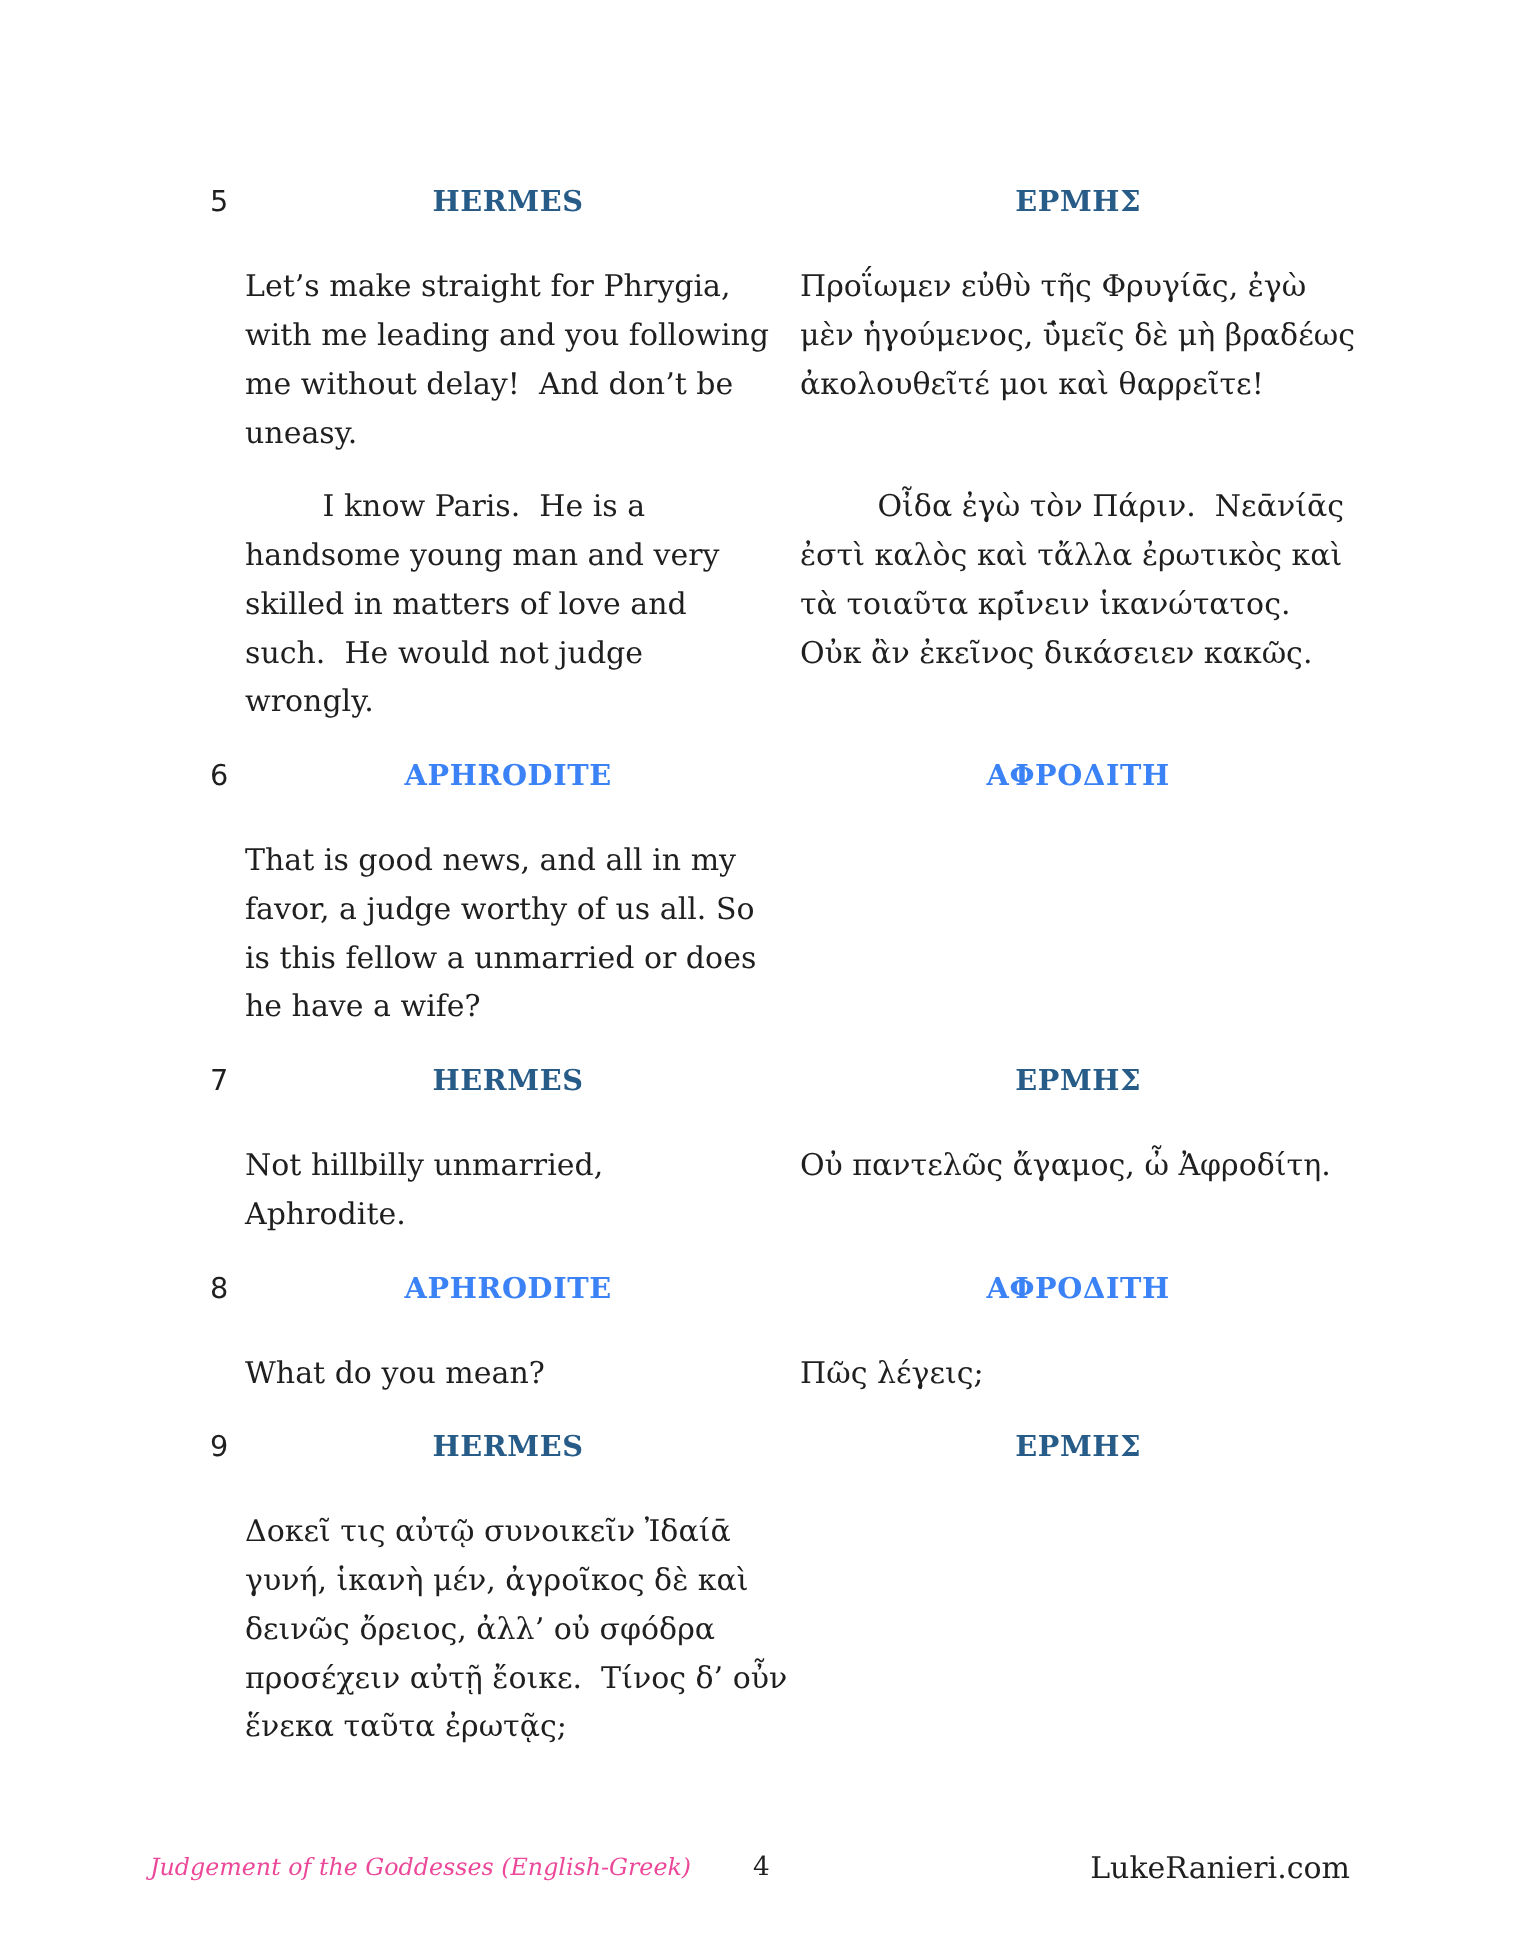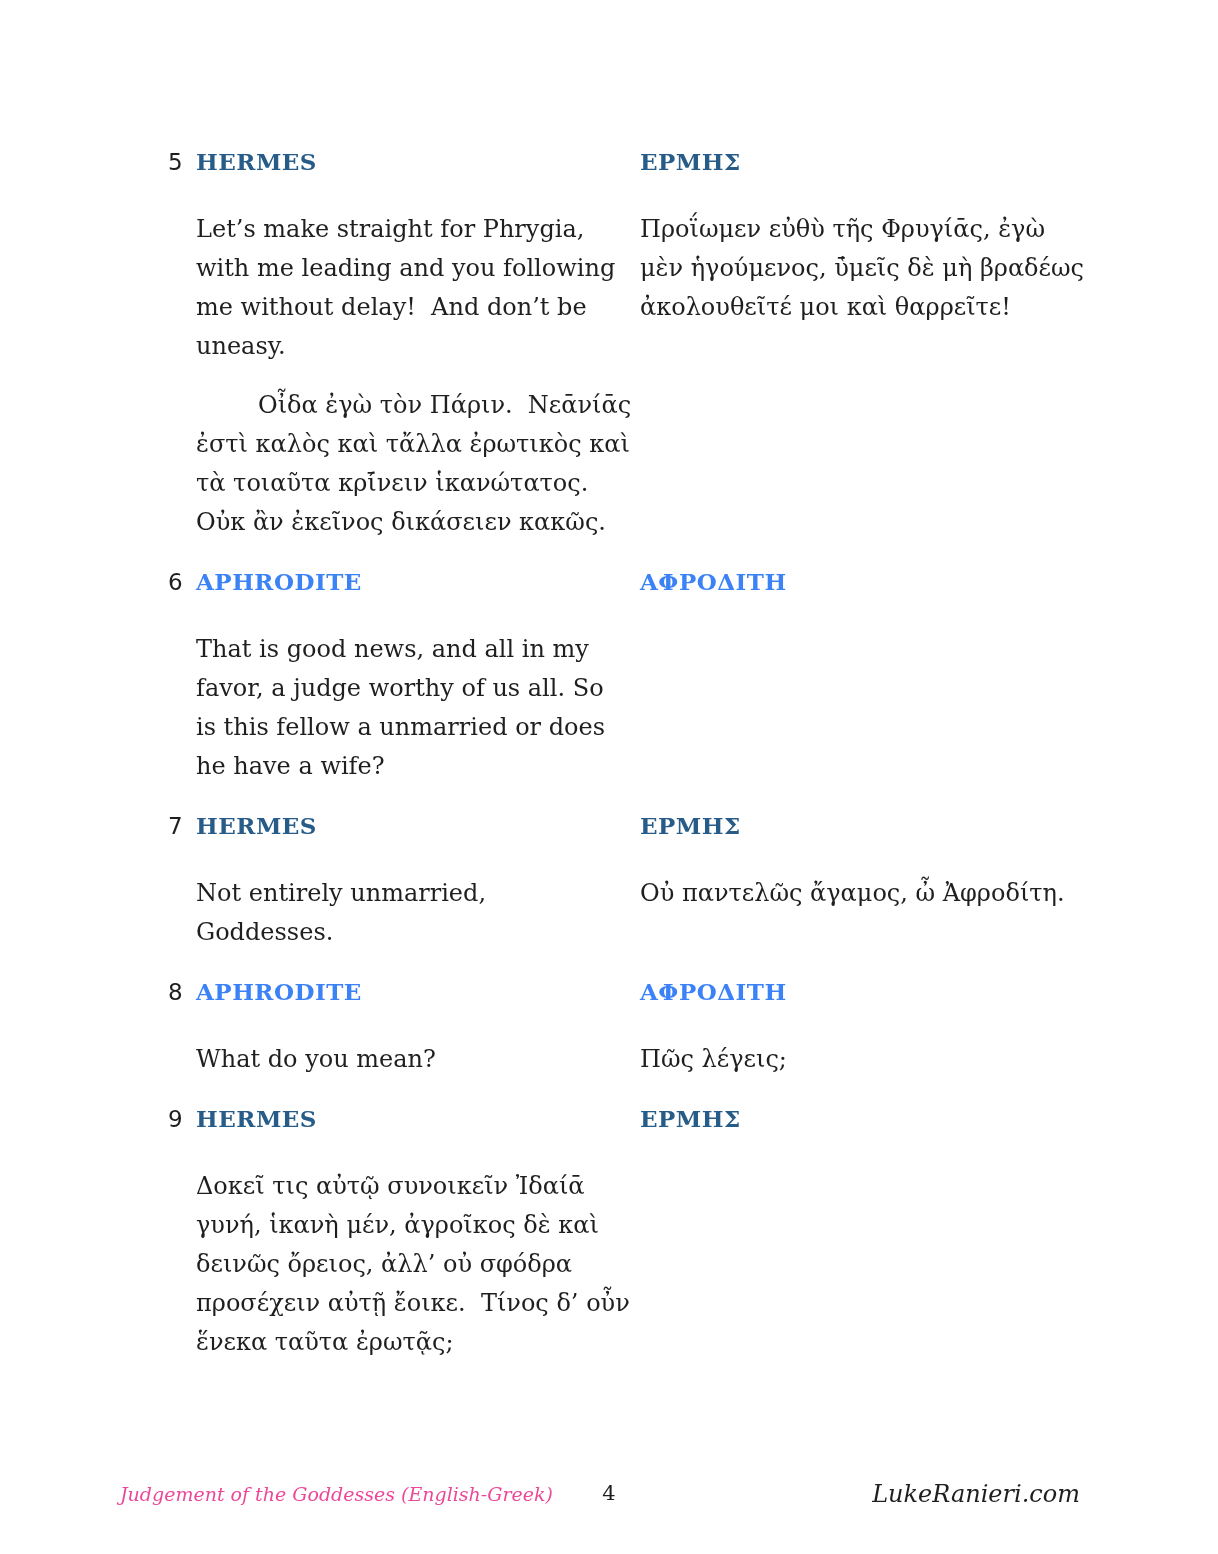--- a/index.html
+++ b/index.html
@@ -24,21 +24,21 @@
   .col-num {
     width: 28px;
     flex: none;
     font-family: "DejaVu Sans", "Liberation Sans", sans-serif;
     font-size: 23px;
     line-height: 28px;
   }
   .col-en { width: 421px; flex: none; margin-right: 23px; }
   .col-gr { width: 445px; flex: none; }
   .header-row { margin-bottom: 34px; }
-  .header-row .col-en, .header-row .col-gr { }
+  .header-row .col-en, .header-row .col-gr { text-align: center; }
   .speaker {
     font-size: 23px;
     line-height: 28px;
     font-weight: bold;
     letter-spacing: 0.5px;
   }
   .speaker.hermes   { color: #275c88; }
   .speaker.aphrodite{ color: #3b82f6; }
   .para-row p {
     margin: 0 0 20px 0;
@@ -61,21 +61,20 @@
     left: 50%;
     transform: translateX(-50%);
     bottom: 49px;
     font-size: 21px;
     color: #1f1f1f;
   }
   .footer-right {
     position: absolute;
     right: 138px;
     bottom: 46px;
-    font-style: italic;
     font-size: 24px;
     color: #1f1f1f;
   }
 </style>
 </head>
 <body>
 
 <div class="page">
   <div class="content">
 
@@ -89,20 +88,23 @@
         <div class="col-num"></div>
         <div class="col-en">
             <p>Let’s make straight for Phrygia, with me leading and you following me without delay!&nbsp; And don’t be uneasy.</p>
           </div>
         <div class="col-gr">
             <p>Προΐωμεν εὐθὺ τῆς Φρυγίᾱς, ἐγὼ μὲν ἡγούμενος, ῡ̔μεῖς δὲ μὴ βραδέως ἀκολουθεῖτέ μοι καὶ θαρρεῖτε!</p>
           </div>
       </div>
       <div class="row para-row">
         <div class="col-num"></div>
+        <div class="col-en">
+            <p class="indent">I know Paris.&nbsp; He is a handsome young man and very skilled in matters of love and such.&nbsp; He would not judge wrongly.</p>
+          </div>
         <div class="col-gr">
             <p class="indent">Οἶδα ἐγὼ τὸν Πάριν.&nbsp; Νεᾱνίᾱς ἐστὶ καλὸς καὶ τἄλλα ἐρωτικὸς καὶ τὰ τοιαῦτα κρῑ́νειν ἱκανώτατος.&nbsp; Οὐκ ἂν ἐκεῖνος δικάσειεν κακῶς.</p>
           </div>
       </div>
     </section>
 
     <section class="section">
       <div class="row header-row">
         <div class="col-num">6</div>
         <div class="col-en"><span class="speaker aphrodite">APHRODITE</span></div>
@@ -118,21 +120,21 @@
 
     <section class="section">
       <div class="row header-row">
         <div class="col-num">7</div>
         <div class="col-en"><span class="speaker hermes">HERMES</span></div>
         <div class="col-gr"><span class="speaker hermes">ΕΡΜΗΣ</span></div>
       </div>
       <div class="row para-row">
         <div class="col-num"></div>
         <div class="col-en">
-            <p>Not entirely unmarried, Goddesses.</p>
+            <p>Not hillbilly unmarried, Aphrodite.</p>
           </div>
         <div class="col-gr">
             <p>Οὐ παντελῶς ἄγαμος, ὦ Ἀφροδίτη.</p>
           </div>
       </div>
     </section>
 
     <section class="section">
       <div class="row header-row">
         <div class="col-num">8</div>

